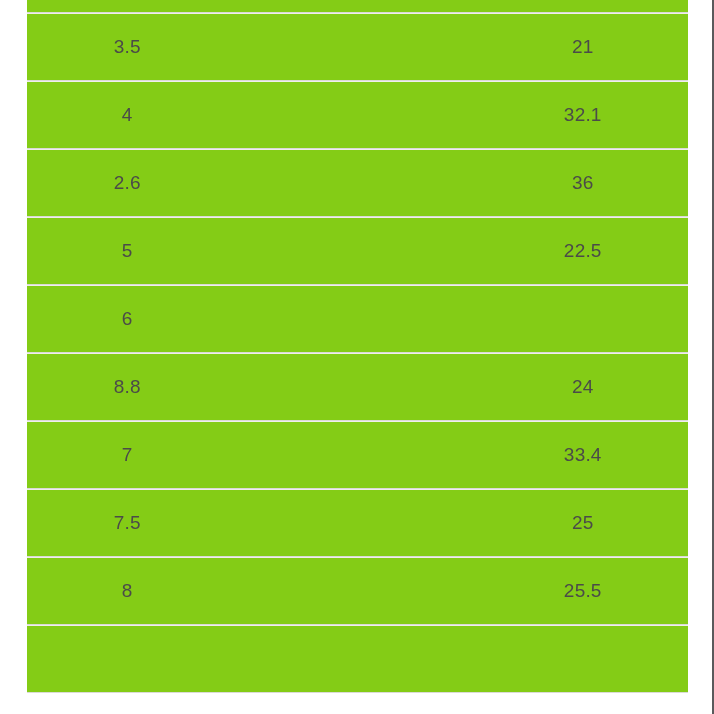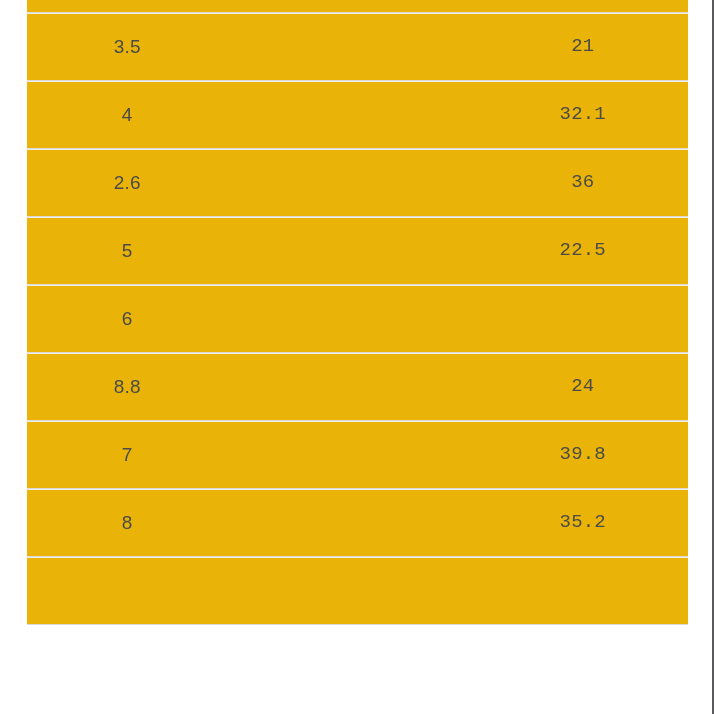--- a/index.html
+++ b/index.html
@@ -42,21 +42,21 @@
     width: 661px;
     
     margin-top: -55px;
   }
 
   .size-row {
     position: relative;
     display: flex;
     align-items: center;
     height: 68px;
-    background: #eab308;
+    background: #84cc16;
     border-bottom: 1px solid #dbdad6;
     box-shadow: inset 0 1px 0 #efeeeb;
     box-sizing: border-box;
   }
   .size-row:first-child {
     border-top: 1px solid #dbdad6;
   }
 
   .size-cell {
     font-size: 19px;
@@ -68,21 +68,20 @@
   }
   .cell-us {
     width: 50%;
     padding-right: 130px;
     box-sizing: border-box;
   }
   .cell-cm {
     width: 50%;
     padding-left: 120px;
     box-sizing: border-box;
-    font-family: Liberation Mono, monospace;
   }
 </style>
 </head>
 <body>
 
 <div id="page">
 
   <div id="size-table">
       <div class="size-row"></div>
       <div class="size-row">
@@ -103,24 +102,28 @@
       </div>
       <div class="size-row">
         <div class="size-cell cell-us">6</div>
       </div>
       <div class="size-row">
         <div class="size-cell cell-us">8.8</div>
         <div class="size-cell cell-cm">24</div>
       </div>
       <div class="size-row">
         <div class="size-cell cell-us">7</div>
-        <div class="size-cell cell-cm">39.8</div>
+        <div class="size-cell cell-cm">33.4</div>
+      </div>
+      <div class="size-row">
+        <div class="size-cell cell-us">7.5</div>
+        <div class="size-cell cell-cm">25</div>
       </div>
       <div class="size-row">
         <div class="size-cell cell-us">8</div>
-        <div class="size-cell cell-cm">35.2</div>
+        <div class="size-cell cell-cm">25.5</div>
       </div>
       <div class="size-row"></div>
     </div>
 
   <div id="right-edge-rule"></div>
 
 </div>
 
 </body></html>

